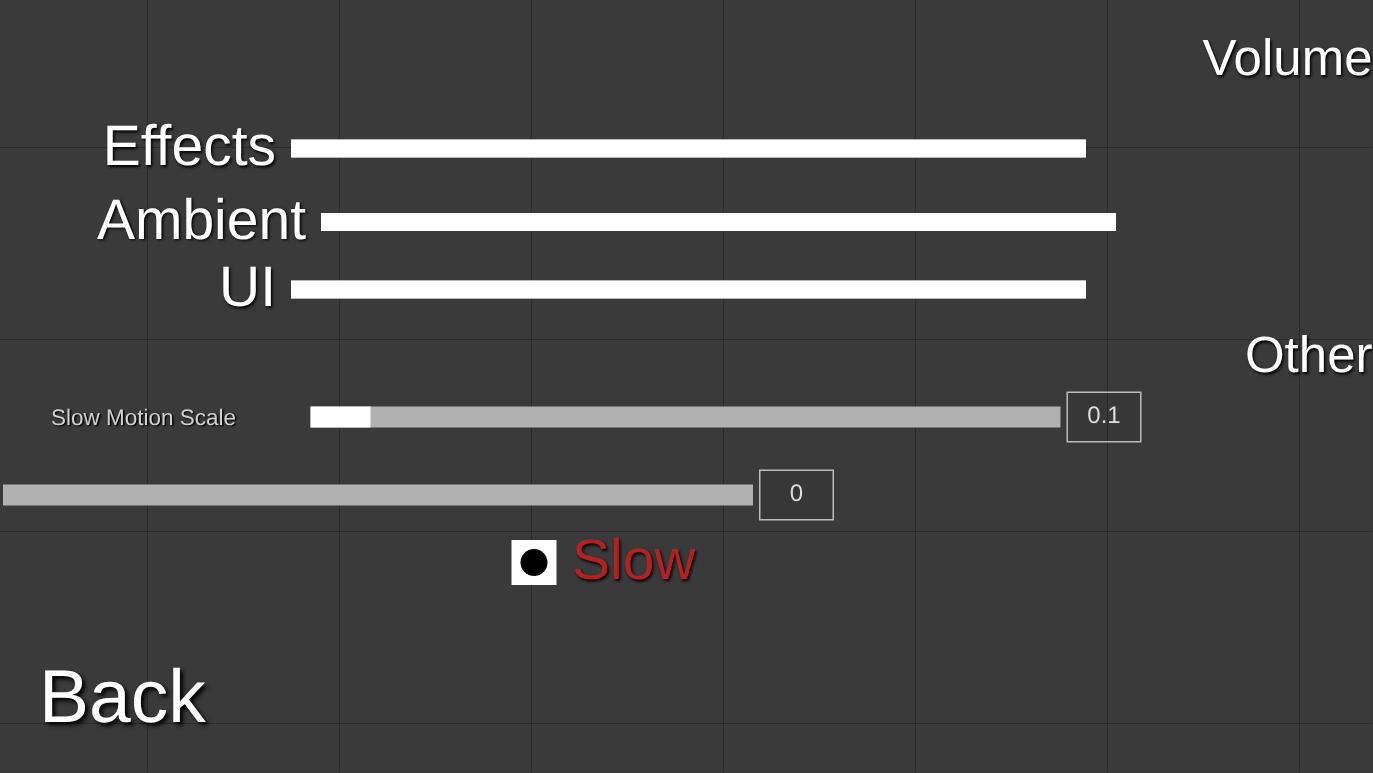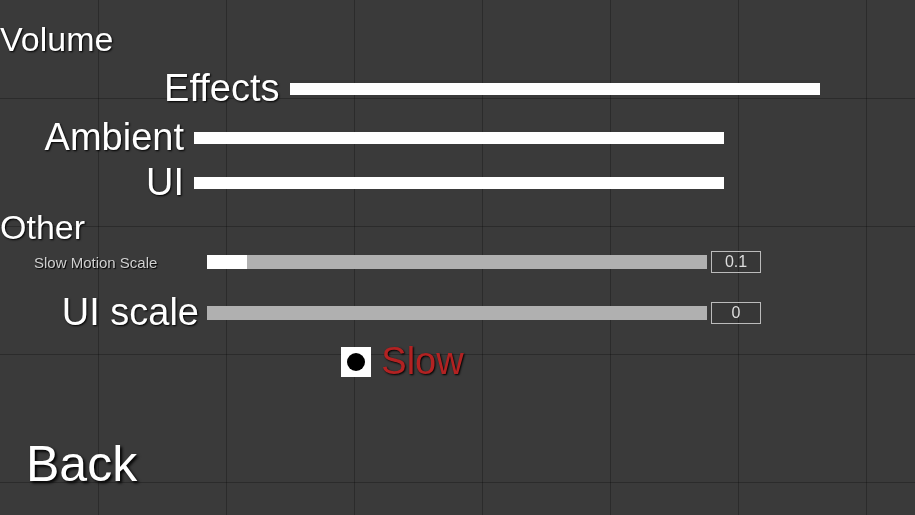--- a/index.html
+++ b/index.html
@@ -9,21 +9,21 @@
     background-image:
       linear-gradient(to right, rgba(0,0,0,0.25) 1px, transparent 1px),
       linear-gradient(to bottom, rgba(0,0,0,0.25) 1px, transparent 1px);
     background-size: 128px 128px;
     background-position: -30px -30px;
     font-family: "Segoe UI", Arial, sans-serif;
     color: #fff;
     position: relative;
   }
   .heading {
-    text-align: left;
+    text-align: right;
     font-size: 34px;
     font-weight: 400;
     text-shadow: 1px 1px 2px #000;
   }
   .row {
     display: flex;
     align-items: center;
   }
   .label {
     text-align: right;
@@ -63,21 +63,21 @@
     padding-right: 6px;
     text-align: right;
     text-shadow: 1px 1px 2px #000;
   }
   .other-slider {
     width: 500px;
     height: 14px;
   }
   .valbox {
     width: 50px;
-    height: 22px;
+    height: 34px;
     border: 1px solid #bbb;
     margin-left: 4px;
     display: flex;
     align-items: center;
     justify-content: center;
     font-size: 16px;
     color: #ddd;
     background: rgba(0,0,0,0.05);
   }
   .gore-row {
@@ -114,28 +114,28 @@
     font-size: 50px;
     font-weight: 400;
     text-shadow: 2px 2px 3px #000;
   }
 </style>
 </head>
 <body>
 
 <div class="heading" style="margin-top:20px;">Volume</div>
 
-<div class="row" style="margin-top:8px;justify-content:center;">
+<div class="row" style="margin-top:18px;">
   <div class="label vol-label">Effects</div>
   <div class="slider-track vol-slider">
     <div class="slider-fill" style="width:100%"></div>
   </div>
 </div>
 
-<div class="row" style="margin-top:6px;">
+<div class="row" style="margin-top:6px;margin-left:20px;">
   <div class="label vol-label">Ambient</div>
   <div class="slider-track vol-slider">
     <div class="slider-fill" style="width:100%"></div>
   </div>
 </div>
 
 <div class="row" style="margin-top:2px;">
   <div class="label vol-label">UI</div>
   <div class="slider-track vol-slider">
     <div class="slider-fill" style="width:100%"></div>
@@ -146,21 +146,20 @@
 
 <div class="row" style="margin-top:4px;">
   <div class="other-label-sm">Slow Motion Scale</div>
   <div class="slider-track other-slider" style="margin-left:22px;">
     <div class="slider-fill" style="width:8%"></div>
   </div>
   <div class="valbox">0.1</div>
 </div>
 
 <div class="row" style="margin-top:18px;">
-  <div class="other-label-lg">UI scale</div>
   <div class="slider-track other-slider" style="margin-left:2px;">
     <div class="slider-fill" style="width:0%"></div>
   </div>
   <div class="valbox">0</div>
 </div>
 
 <div class="gore-row" style="margin-left:-110px;">
   <div class="checkbox">
     <div class="checkbox-dot"></div>
   </div>

